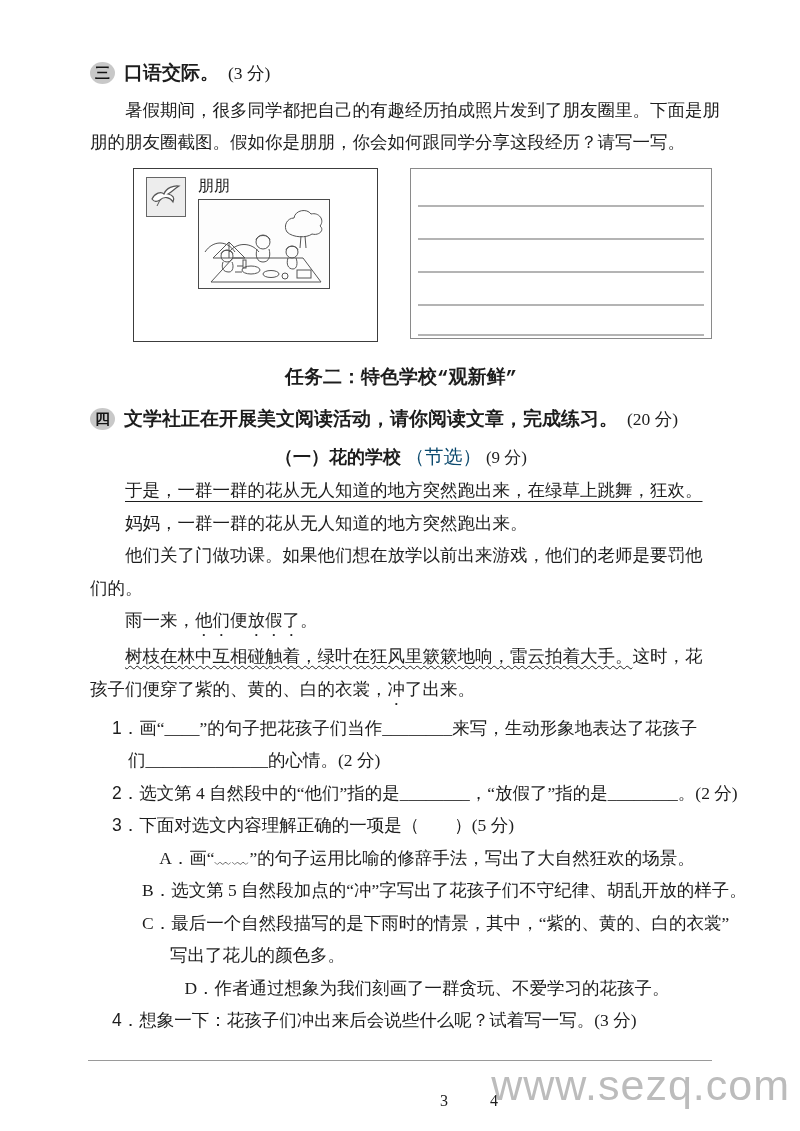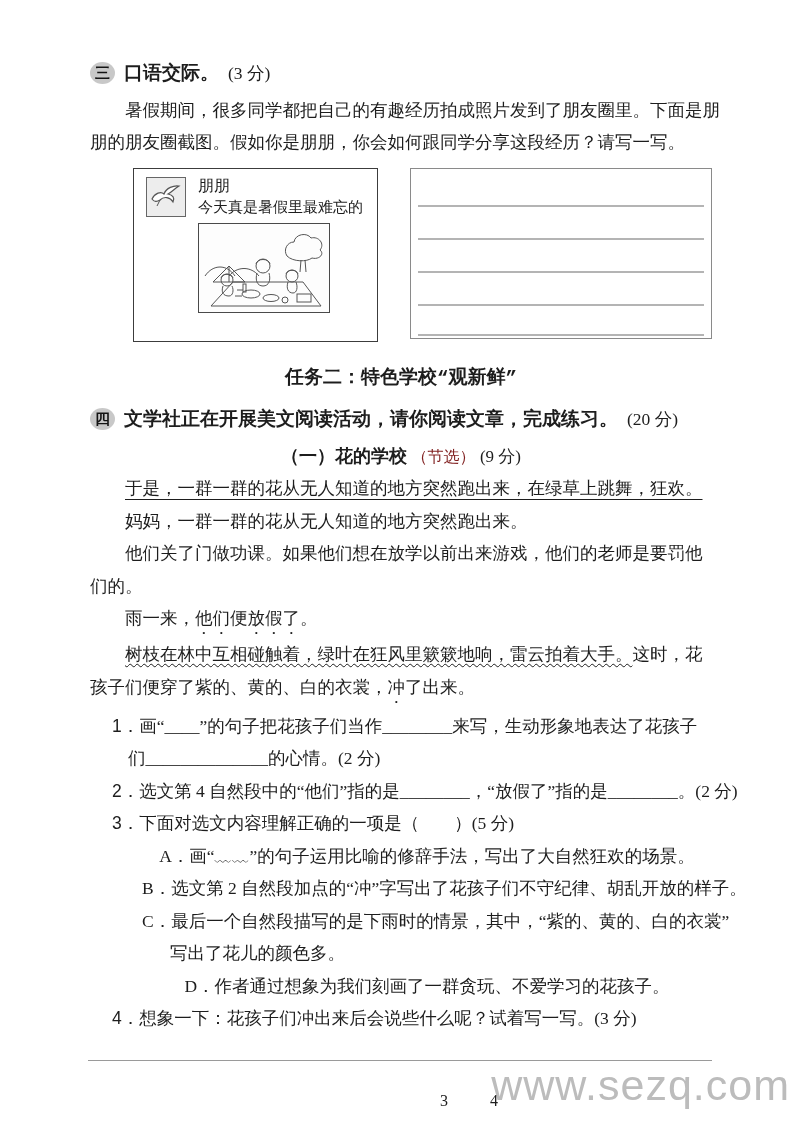--- a/index.html
+++ b/index.html
@@ -41,21 +41,21 @@
   .answer-line { position:absolute; left:7px; right:7px; height:2px; background:#b4b4b4; }
 
   .task2-head { text-align:center; margin-top:22px;
     font-family:Liberation Mono, monospace;
     font-weight:bold; font-size:19px; }
 
   .sec4 { margin-top:16px; }
 
   .passage-title { text-align:center; font-size:18px; margin:12px 0 4px; }
   .pt-name { font-weight:bold; }
-  .pt-note { color:#7f1d1d; font-size:16px; }
+  .pt-note { color:#0c4a6e; font-size:19px; }
   .pt-pts { font-size:17px; }
 
   .passage { font-size:17.5px; line-height:32.5px; }
   .passage .ln { white-space:nowrap; }
   .u-solid { text-decoration:underline; text-decoration-thickness:1px; text-underline-offset:5px; }
   .u-wavy { text-decoration:underline wavy 1px; text-underline-offset:3px; }
   .em-dot {
     -webkit-text-emphasis:filled dot; -webkit-text-emphasis-position:under right;
     text-emphasis:filled dot; text-emphasis-position:under right;
   }
@@ -101,21 +101,20 @@
           <span>
             <svg width="34" height="30" viewBox="0 0 34 30">
               <path d="M3 17 C6 11, 12 9, 15 12 C17 6, 25 3, 30 4 C25 7, 23 10, 19 12 C24 13, 26 16, 24 20 C21 15, 15 14, 11 18 C8 20, 5 20, 3 17 Z" fill="#fff" stroke="#555" stroke-width="1.2"></path>
               <path d="M11 18 L8 24" stroke="#555" stroke-width="1" fill="none"></path>
             </svg>
           </span>
         </div>
       </div>
       <div class="m-col">
         <div class="m-name">朋朋</div>
-        <div class="m-msg">今天真是暑假里最难忘的</div>
         <div class="photo-frame">
           <span>
             <svg width="129" height="87" viewBox="0 0 129 87">
 
               <path d="M88 32 C84 26, 88 18, 95 18 C96 10, 108 8, 112 14 C120 12, 126 20, 121 26 C126 30, 120 36, 113 34 C108 38, 94 38, 88 32 Z" fill="none" stroke="#555" stroke-width="1"></path>
               <path d="M102 36 L101 48 M106 36 L107 48" stroke="#555" stroke-width="1" fill="none"></path>
 
               <path d="M6 52 C14 40, 28 40, 36 52" fill="none" stroke="#555" stroke-width="1"></path>
               <path d="M30 52 C38 42, 52 42, 60 52" fill="none" stroke="#555" stroke-width="1"></path>
 
@@ -201,21 +200,21 @@
     <div class="q-cont">们______________的心情。(2 分)</div>
 
     <div class="q-line">
       <span class="q-num">2．</span><span>选文第 4 自然段中的“他们”指的是________，“放假了”指的是________。(2 分)</span>
     </div>
 
     <div class="q-line">
       <span class="q-num">3．</span><span>下面对选文内容理解正确的一项是（　　）(5 分)</span>
     </div>
     <div class="q-opt">A．画“﹏﹏”的句子运用比喻的修辞手法，写出了大自然狂欢的场景。</div>
-    <div class="q-opt">B．选文第 2 自然段加点的“冲”字写出了花孩子们不守纪律、胡乱开放的样子。</div>
+    <div class="q-opt">B．选文第 5 自然段加点的“冲”字写出了花孩子们不守纪律、胡乱开放的样子。</div>
     <div class="q-opt">C．最后一个自然段描写的是下雨时的情景，其中，“紫的、黄的、白的衣裳”</div>
     <div class="q-opt-cont">写出了花儿的颜色多。</div>
     <div class="q-opt">D．作者通过想象为我们刻画了一群贪玩、不爱学习的花孩子。</div>
 
     <div class="q-line">
       <span class="q-num">4．</span><span>想象一下：花孩子们冲出来后会说些什么呢？试着写一写。(3 分)</span>
     </div>
   </div>
 
 </div>

